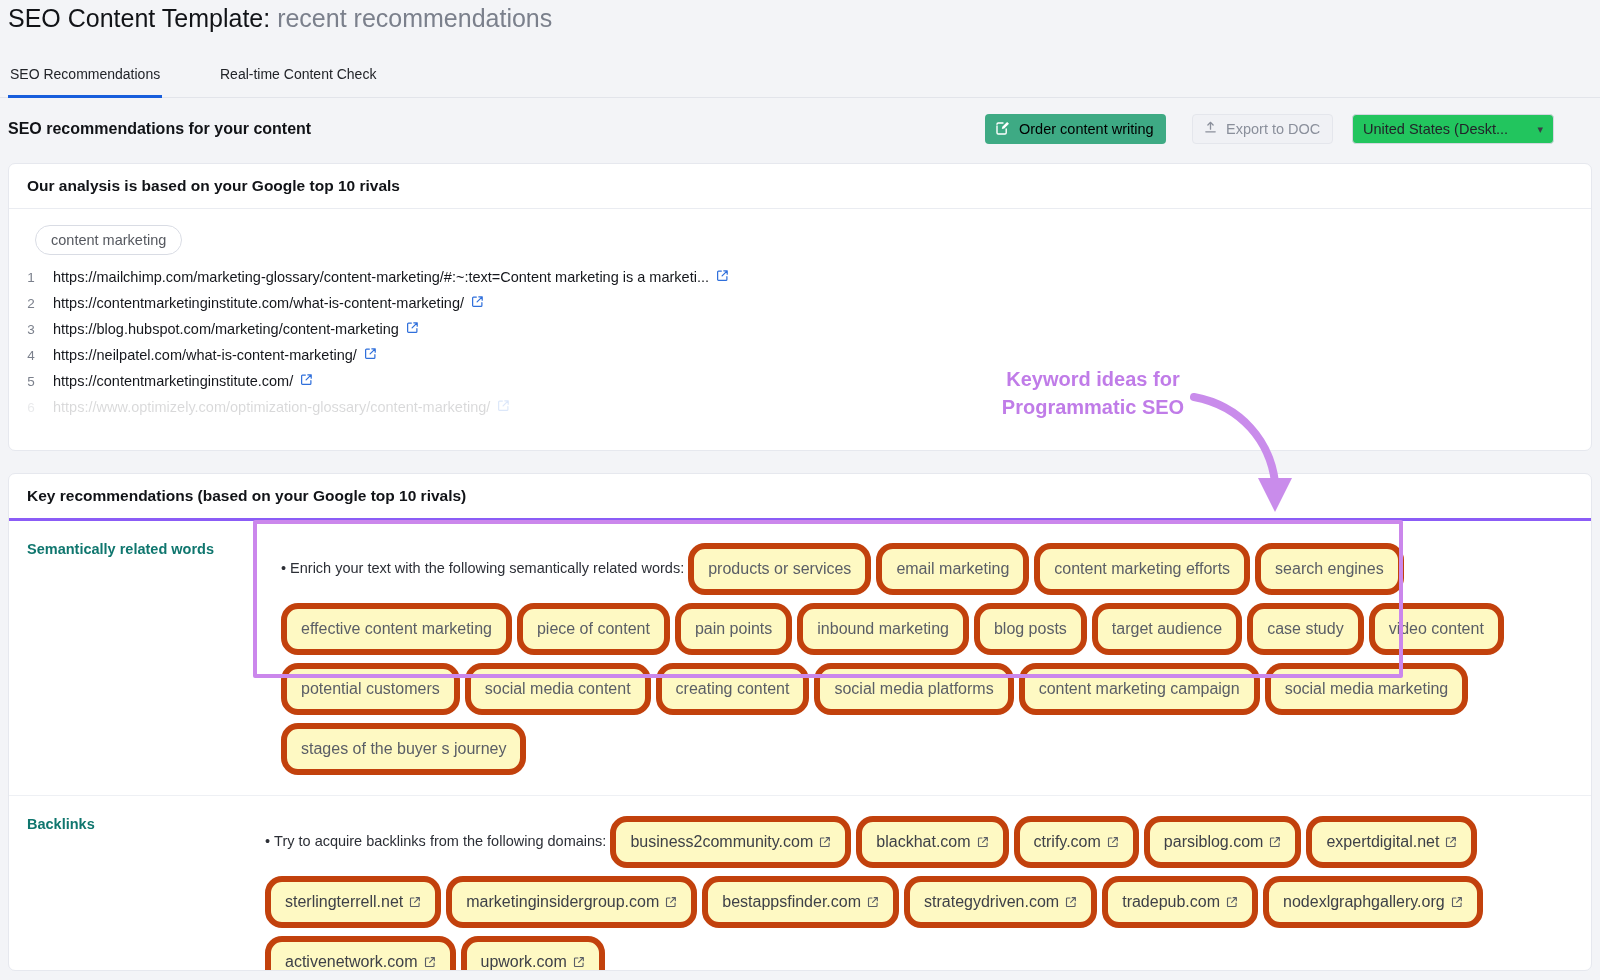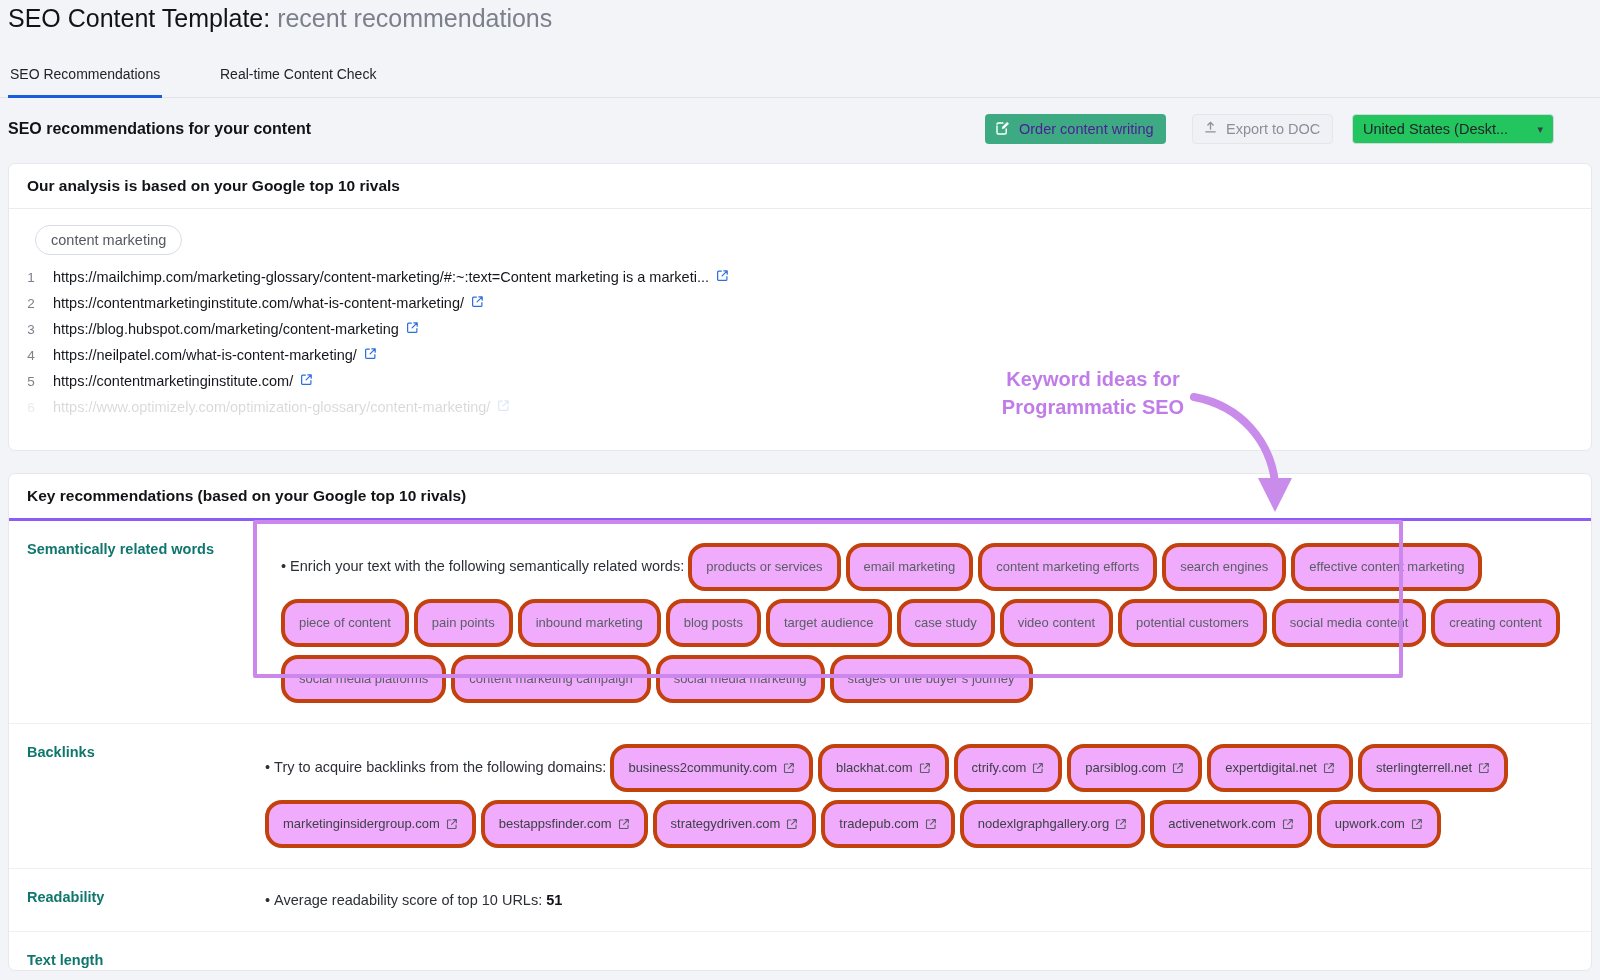--- a/index.html
+++ b/index.html
@@ -35,21 +35,21 @@
   .tab.active { border-bottom: 3px solid #175ddc; }
 
   
   .toolbar { position: absolute; left: 0; top: 110px; width: 1596px; height: 46px; }
   .toolbar-title {
     position: absolute; left: 8px; top: 10px;
     font-size: 16px; font-weight: bold; color: #111317; white-space: nowrap;
   }
   .btn-order {
     position: absolute; left: 985px; top: 4px; height: 30px;
-    background: #3eaa84; color: #4c1d95; border: none; border-radius: 4px;
+    background: #3eaa84; color: #000000; border: none; border-radius: 4px;
     font-size: 14.5px; font-family: inherit; padding: 0 12px 0 10px;
     display: flex; align-items: center; gap: 8px; cursor: pointer; white-space: nowrap;
   }
   .btn-export {
     position: absolute; left: 1192px; top: 4px; height: 30px;
     background: #f0f1f5; color: #8a8f9b; border: 1px solid #e4e6ec; border-radius: 4px;
     font-size: 14.5px; font-family: inherit; padding: 0 12px 0 10px;
     display: flex; align-items: center; gap: 8px; cursor: pointer; white-space: nowrap;
   }
   .select-region {
@@ -102,22 +102,22 @@
   .rec-body { flex: 1; padding: 18px 18px 16px 0; }
   .rec-line {
     font-size: 14.5px; color: #2c2f36; line-height: 30px;
   }
   .rec-line .bullet { color: #2c2f36; margin-right: 4px; }
   .rec-line b { font-weight: bold; color: #111317; }
 
   .chips { display: inline; }
   .chip {
     display: inline-flex; align-items: center; gap: 6px;
-    border: 4px solid #c2410c; border-radius: 17px; background: #f0abfc;
-    font-size: 13px; color: #5a5e66; padding: 5px 14px;
+    border: 6px solid #c2410c; border-radius: 17px; background: #fef9c3;
+    font-size: 16px; color: #5a5e66; padding: 5px 14px;
     margin: 4px 5px 4px 0; white-space: nowrap; vertical-align: middle; cursor: pointer;
   }
   .chip.link { color: #3e4148; align-items: center; }
 
   .row-sem  { min-height: 188px; }
   .row-back { min-height: 140px; }
   .row-read { min-height: 60px; }
   .row-text { min-height: 60px; }
   .row-back .rec-body, .row-read .rec-body, .row-text .rec-body { padding-top: 16px; }
 

